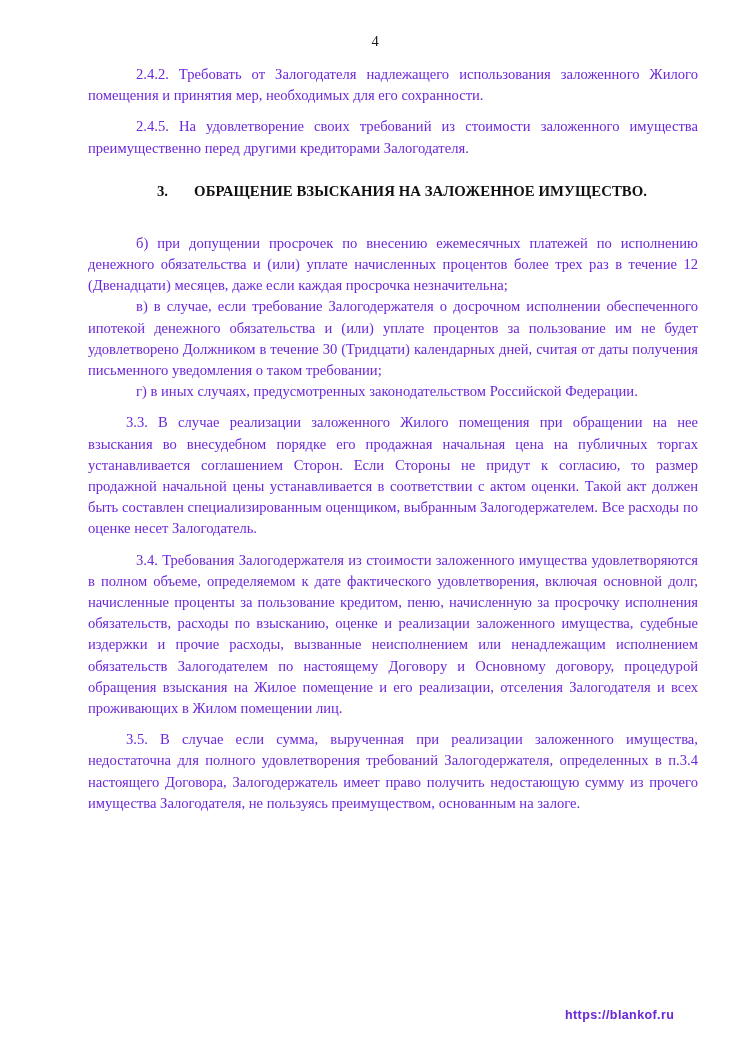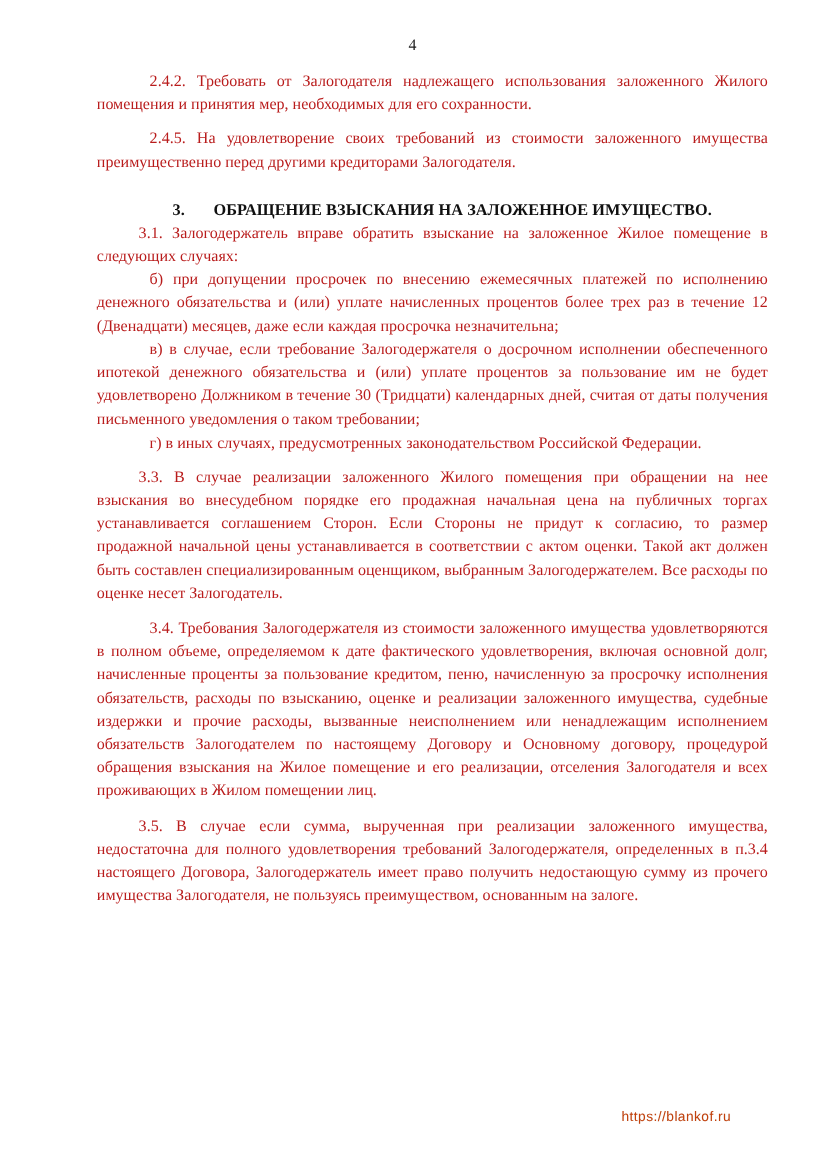--- a/index.html
+++ b/index.html
@@ -34,77 +34,77 @@
     top: 64px;
     width: 610px;
   }
   p.para {
     margin: 0 0 0 0;
     text-align: justify;
     text-justify: inter-word;
     text-indent: 48px;
     font-size: 14.6px;
     line-height: 21.2px;
-    color: #b91c1c;
+    color: #6d28d9;
     hyphens: none;
     -webkit-hyphens: none;
   }
   p.para.tight {
     text-indent: 38px;
   }
   p.gap-sm { margin-top: 10px; }
   p.gap-0  { margin-top: 0px; }
   h2.section-heading {
     margin: 0;
     font-size: 14.8px;
     line-height: 20px;
     font-weight: bold;
     text-align: center;
     color: #101010;
     letter-spacing: 0.05px;
   }
   h2.section-heading.h3 {
     margin-top: 22px;
-    margin-bottom: 1px;
+    margin-bottom: 32px;
     padding-left: 18px;
   }
   .heading-num {
     display: inline-block;
     margin-right: 26px;
   }
   .watermark {
     position: absolute;
     left: 565px;
     top: 1008px;
     font-family: "Liberation Sans", sans-serif;
     font-size: 12.5px;
     letter-spacing: 0.4px;
-    color: #c2410c;
+    color: #6d28d9;
     text-shadow: 0 0 1px #e9e9e9;
     white-space: nowrap;
     user-select: none;
+    font-weight: bold;
   }
 </style>
 </head>
 <body>
 
 <div class="page">
 
   <div class="page-number">4</div>
 
   <div class="body-area">
 
     <p class="para gap-0">2.4.2. Требовать от Залогодателя надлежащего использования заложенного Жилого помещения и принятия мер, необходимых для его сохранности.</p>
     <p class="para gap-sm">2.4.5. На удовлетворение своих требований из стоимости заложенного имущества преимущественно перед другими кредиторами Залогодателя.</p>
 
     <h2 class="section-heading h3">
       <span class="heading-num">3.</span><span>ОБРАЩЕНИЕ ВЗЫСКАНИЯ НА ЗАЛОЖЕННОЕ ИМУЩЕСТВО.</span>
     </h2>
 
-    <p class="para gap-0 tight">3.1. Залогодержатель вправе обратить взыскание на заложенное Жилое помещение в следующих случаях:</p>
     <p class="para gap-0">б) при допущении просрочек по внесению ежемесячных платежей по исполнению денежного обязательства и (или) уплате начисленных процентов более трех раз в течение 12 (Двенадцати) месяцев, даже если каждая просрочка незначительна;</p>
     <p class="para gap-0">в) в случае, если требование Залогодержателя о досрочном исполнении обеспеченного ипотекой денежного обязательства и (или) уплате процентов за пользование им не будет удовлетворено Должником в течение 30 (Тридцати) календарных дней, считая от даты получения письменного уведомления о таком требовании;</p>
     <p class="para gap-0">г) в иных случаях, предусмотренных законодательством Российской Федерации.</p>
 
     <p class="para gap-sm tight">3.3. В случае реализации заложенного Жилого помещения при обращении на нее взыскания во внесудебном порядке его продажная начальная цена на публичных торгах устанавливается соглашением Сторон. Если Стороны не придут к согласию, то размер продажной начальной цены устанавливается в соответствии с актом оценки. Такой акт должен быть составлен специализированным оценщиком, выбранным Залогодержателем. Все расходы по оценке несет Залогодатель.</p>
     <p class="para gap-sm">3.4. Требования Залогодержателя из стоимости заложенного имущества удовлетворяются в полном объеме, определяемом к дате фактического удовлетворения, включая основной долг, начисленные проценты за пользование кредитом, пеню, начисленную за просрочку исполнения обязательств, расходы по взысканию, оценке и реализации заложенного имущества, судебные издержки и прочие расходы, вызванные неисполнением или ненадлежащим исполнением обязательств Залогодателем по настоящему Договору и Основному договору, процедурой обращения взыскания на Жилое помещение и его реализации, отселения Залогодателя и всех проживающих в Жилом помещении лиц.</p>
     <p class="para gap-sm tight">3.5. В случае если сумма, вырученная при реализации заложенного имущества, недостаточна для полного удовлетворения требований Залогодержателя, определенных в п.3.4 настоящего Договора, Залогодержатель имеет право получить недостающую сумму из прочего имущества Залогодателя, не пользуясь преимуществом, основанным на залоге.</p>
 
   </div>
 

